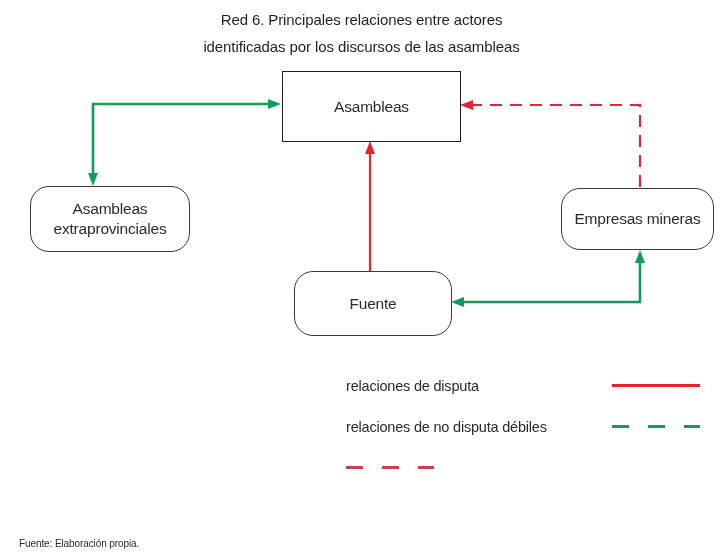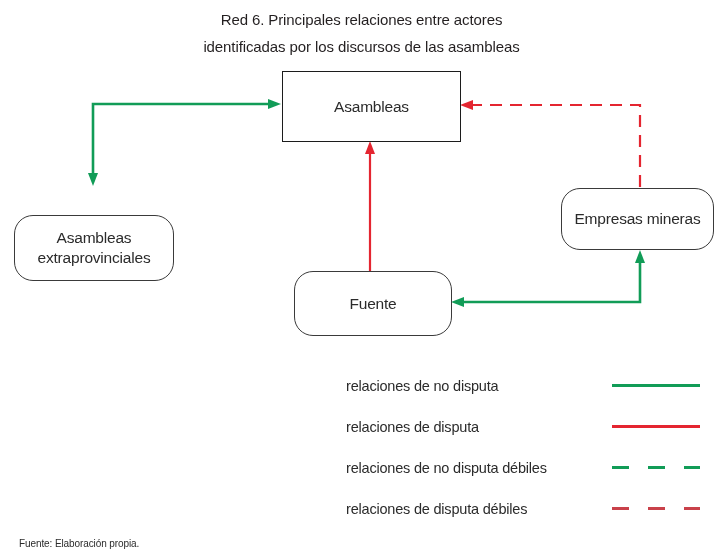--- a/index.html
+++ b/index.html
@@ -13,21 +13,21 @@
   }
   svg.arrows{position:absolute;top:0;left:0;}
   .node{
     position:absolute;display:flex;align-items:center;justify-content:center;
     background:#ffffff;text-align:center;font-size:15.5px;color:#2b2b2b;
     line-height:20px;letter-spacing:-0.2px;
   }
   .node.rect{border:1.6px solid #1c1c1c;}
   .node.round{border:1.2px solid #3a3a3a;border-radius:19px;}
   #node-asambleas{left:282px;top:71px;width:177px;height:69px;}
-  #node-extraprov{left:14px;top:186px;width:158px;height:64px;margin-top:29px;}
+  #node-extraprov{left:30px;top:186px;width:158px;height:64px;}
   #node-empresas{left:561px;top:188px;width:151px;height:60px;}
   #node-estado{left:294px;top:271px;width:156px;height:63px;}
   #node-extraprov .node-label{width:130px;}
   .legend{position:absolute;left:346px;top:365px;width:354px;}
   .legend-row{display:flex;align-items:center;justify-content:space-between;height:41px;}
   .legend-label{font-size:14.5px;color:#2b2b2b;letter-spacing:-0.2px;}
   .legend-line{width:88px;height:3px;flex:0 0 88px;}
   .line-solid-green{background:#119c57;}
   .line-solid-red{background:#e42530;}
   .line-dash-green{background:repeating-linear-gradient(to right,#119c57 0 17px,transparent 17px 36px);}
@@ -72,32 +72,27 @@
   <div class="node round" id="node-empresas">
     <span class="node-label">Empresas mineras</span>
   </div>
 
   <div class="node round" id="node-estado">
     <span class="node-label">Fuente</span>
   </div>
 
   <div class="legend">
     <div class="legend-row">
-      <span class="legend-label">relaciones de no disputa</span>
-      <span class="legend-line line-solid-green"></span>
-    </div>
-    <div class="legend-row">
       <span class="legend-label">relaciones de disputa</span>
       <span class="legend-line line-solid-red"></span>
     </div>
     <div class="legend-row">
       <span class="legend-label">relaciones de no disputa débiles</span>
       <span class="legend-line line-dash-green"></span>
     </div>
     <div class="legend-row">
-      <span class="legend-label">relaciones de disputa débiles</span>
       <span class="legend-line line-dash-red"></span>
     </div>
   </div>
 
   <div class="footer">Fuente: Elaboración propia.</div>
 
 </div>
 
 </body></html>

